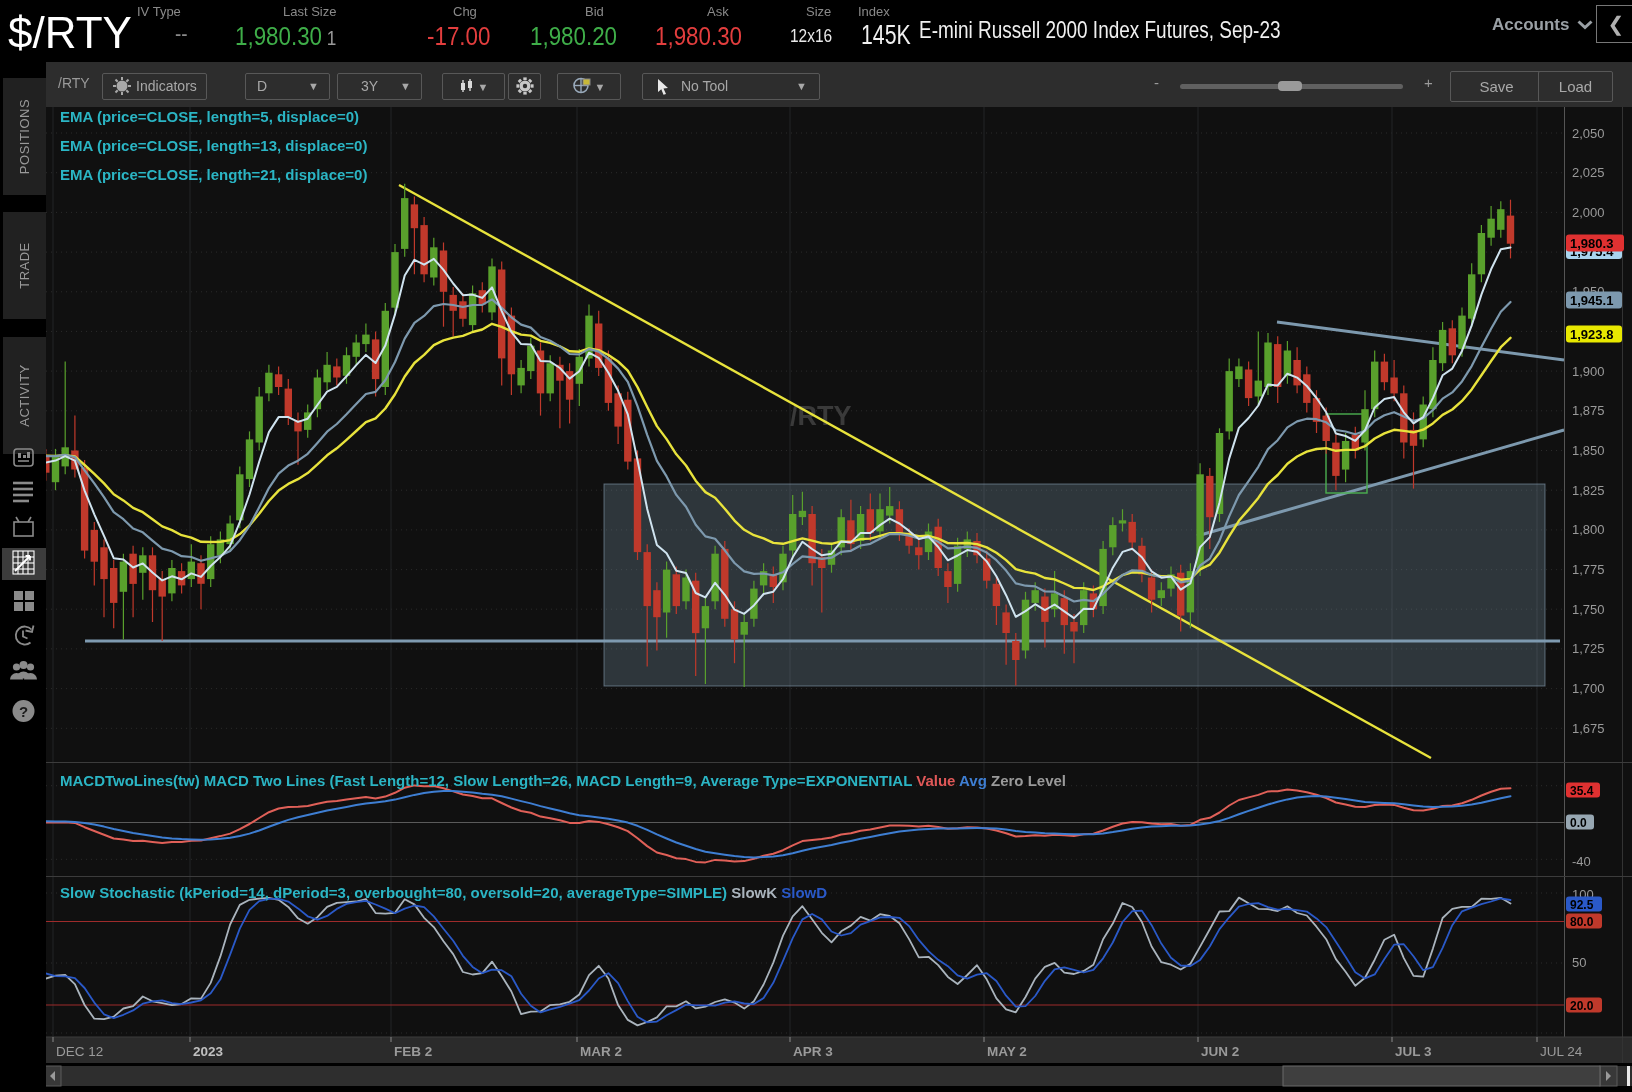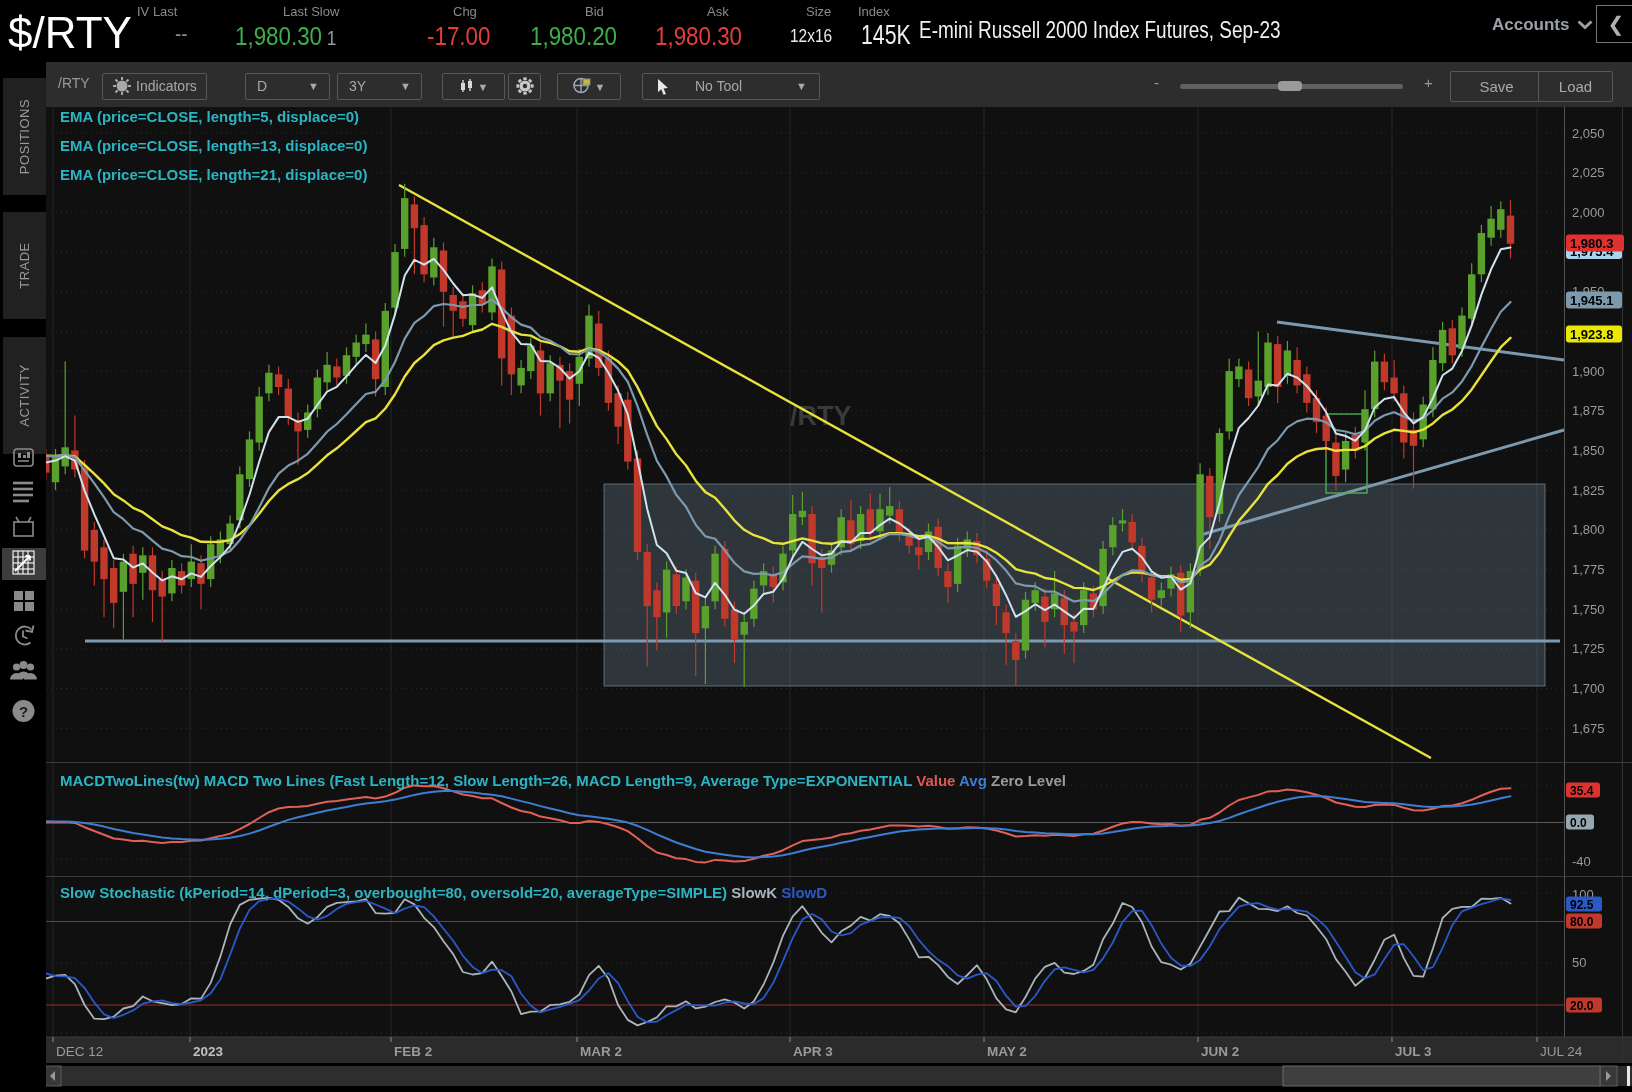--- a/index.html
+++ b/index.html
@@ -459,22 +459,22 @@
 <rect x="44" y="1066" width="17" height="20" fill="#383838" stroke="#5a5a5a" stroke-width="1"></rect>
 <path d="M 55 1071 L 50 1076 L 55 1081 Z" fill="#9a9a9a"></path>
 <rect x="1600" y="1066" width="17" height="20" fill="#383838" stroke="#5a5a5a" stroke-width="1"></rect>
 <path d="M 1606 1071 L 1611 1076 L 1606 1081 Z" fill="#9a9a9a"></path>
 <rect x="1283" y="1066" width="317" height="20" fill="#3f3f3f" stroke="#6a6a6a" stroke-width="1"></rect>
 <rect x="1627" y="1066" width="3" height="20" fill="#e8e8e8"></rect>
 </g>
 </svg></div>
 <div id="hdr">
 <div id="sym">$/RTY</div>
-<span class="hl" style="left:137px">IV Last</span>
-<span class="hl" style="left:283px">Last Slow</span>
+<span class="hl" style="left:137px">IV Type</span>
+<span class="hl" style="left:283px">Last Size</span>
 <span class="hl" style="left:453px">Chg</span>
 <span class="hl" style="left:585px">Bid</span>
 <span class="hl" style="left:707px">Ask</span>
 <span class="hl" style="left:806px">Size</span>
 <span class="hl" style="left:858px">Index</span>
 <span class="hv" style="left:175px;color:#8a8a8a;font-size:22px">--</span>
 <span class="hv" style="left:235px;color:#3fae49">1,980.30<span style="color:#9a9a9a;font-size:20px"> 1</span></span>
 <span class="hv" style="left:427px;color:#e33e3e">-17.00</span>
 <span class="hv" style="left:530px;color:#3fae49">1,980.20</span>
 <span class="hv" style="left:655px;color:#e33e3e">1,980.30</span>
@@ -495,21 +495,21 @@
           <line x1="10" y1="15" x2="10" y2="18"></line>
           <line x1="1" y1="9" x2="4" y2="9"></line>
           <line x1="16" y1="9" x2="19" y2="9"></line>
           <line x1="3.5" y1="2.5" x2="5.7" y2="4.7"></line>
           <line x1="14.3" y1="13.3" x2="16.5" y2="15.5"></line>
           <line x1="16.5" y1="2.5" x2="14.3" y2="4.7"></line>
           <line x1="5.7" y1="13.3" x2="3.5" y2="15.5"></line>
         </g>
       </svg> Indicators</div>
 <div class="btn" style="left:199px;width:85px;text-align:left;padding-left:11px">D<span style="position:absolute;right:10px;font-size:11px">▼</span></div>
-<div class="btn" style="left:291px;width:85px;text-align:left;padding-left:11px">3Y<span style="position:absolute;right:10px;font-size:11px">▼</span></div>
+<div class="btn" style="left:291px;width:85px;text-align:left;padding-left:23px">3Y<span style="position:absolute;right:10px;font-size:11px">▼</span></div>
 <div class="btn" style="left:396px;width:63px"><svg width="16" height="16" viewBox="0 0 16 16" style="vertical-align:-3px">
         <g fill="#d8d8d8">
           <rect x="2" y="5" width="4" height="7"></rect>
           <line x1="4" y1="2" x2="4" y2="14" stroke="#d8d8d8" stroke-width="1.4"></line>
           <rect x="9" y="3" width="4" height="7"></rect>
           <line x1="11" y1="1" x2="11" y2="13" stroke="#d8d8d8" stroke-width="1.4"></line>
         </g>
       </svg><span style="font-size:11px"> ▼</span></div>
 <div class="btn" style="left:462px;width:33px"><svg width="20" height="20" viewBox="-10 -10 20 20" style="vertical-align:-5px">
         <g stroke="#c8c8c8" stroke-width="3.4">
@@ -525,21 +525,21 @@
         <circle cx="0" cy="0" r="5.6" fill="#c8c8c8"></circle>
         <circle cx="0" cy="0" r="2.2" fill="#2d2d2d"></circle>
       </svg></div>
 <div class="btn" style="left:511px;width:64px"><svg width="19" height="17" viewBox="0 0 19 17" style="vertical-align:-3px">
         <circle cx="8" cy="8.5" r="7" fill="none" stroke="#9ab" stroke-width="1.6"></circle>
         <line x1="8" y1="1.5" x2="8" y2="15.5" stroke="#9ab" stroke-width="1.4"></line>
         <line x1="1" y1="8.5" x2="15" y2="8.5" stroke="#9ab" stroke-width="1.4"></line>
         <rect x="10" y="2" width="7" height="6" fill="#c8b838"></rect>
         <rect x="10" y="2" width="7" height="6" fill="none" stroke="#888" stroke-width="1"></rect>
       </svg><span style="font-size:11px"> ▼</span></div>
-<div class="btn" style="left:596px;width:178px;text-align:left;padding-left:52px">No Tool<span style="position:absolute;right:12px;font-size:11px">▼</span><svg width="13" height="16" viewBox="0 0 13 16" style="position:absolute;left:14px;top:5px">
+<div class="btn" style="left:596px;width:178px;text-align:left;padding-left:38px">No Tool<span style="position:absolute;right:12px;font-size:11px">▼</span><svg width="13" height="16" viewBox="0 0 13 16" style="position:absolute;left:14px;top:5px">
         <path d="M1 0 L11 9 L6.5 9.5 L9 15 L6.5 15.8 L4.3 10.3 L1 13 Z" fill="#e8e8e8"></path>
       </svg></div>
 <span style="position:absolute;left:1108px;top:12px;font-size:15px;color:#9a9a9a">-</span>
 <div style="position:absolute;left:1134px;top:22px;width:223px;height:5px;border-radius:3px;background:#606060"></div>
 <div style="position:absolute;left:1232px;top:19px;width:24px;height:10px;border-radius:4px;background:#9a9a9a"></div>
 <span style="position:absolute;left:1378px;top:12px;font-size:15px;color:#9a9a9a">+</span>
 <div class="btn" style="left:1404px;width:93px;height:31px;top:9px;line-height:29px;font-size:15px">Save</div>
 <div class="btn" style="left:1492px;width:75px;height:31px;top:9px;line-height:29px;font-size:15px">Load</div>
 </div>
 <div id="sb">

